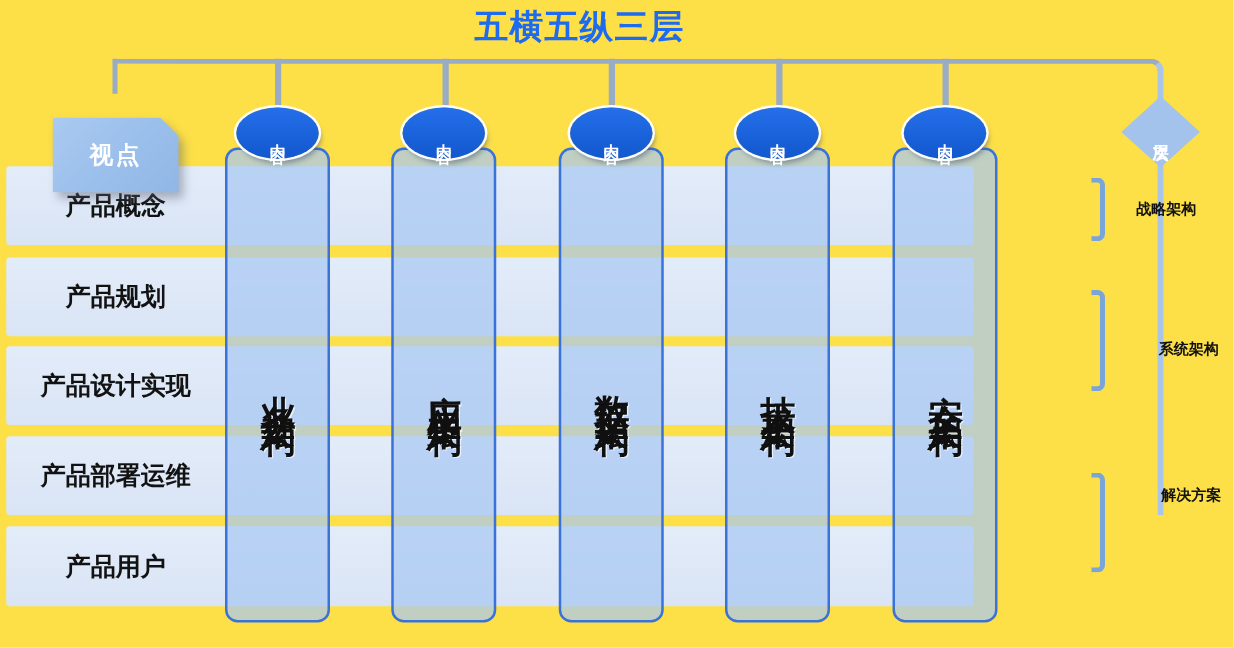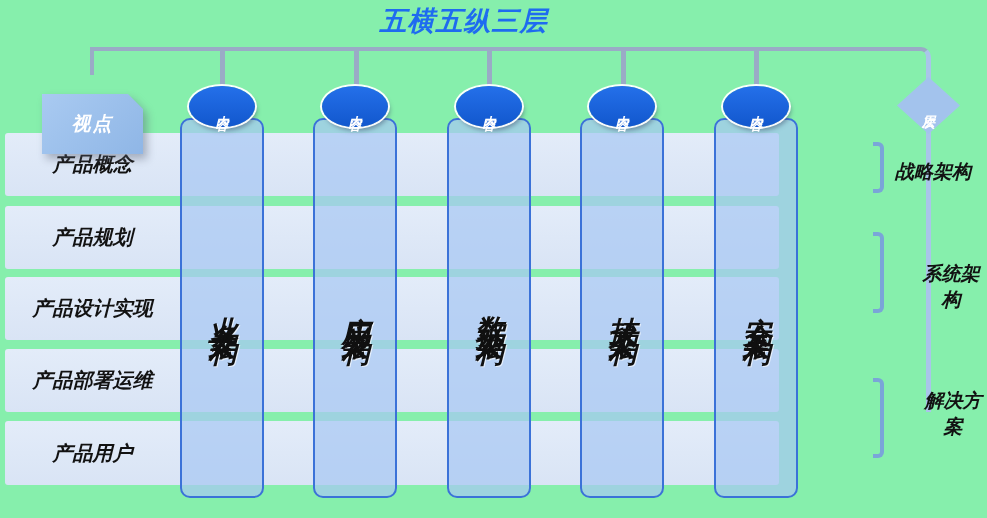--- a/index.html
+++ b/index.html
@@ -1,21 +1,20 @@
 <!DOCTYPE html>
 <html><head>
 <meta charset="utf-8">
 <style>
   * { margin:0; padding:0; box-sizing:border-box; }
   html,body { background:#ffffff; }
   body { font-family:"Liberation Sans","DejaVu Sans",sans-serif; }
   .canvas {
-    position:relative; width:987px; height:518px; background:#86efac;
+    position:relative; width:987px; height:518px; background:#fde047;
     overflow:hidden;
-    font-style:italic;
   }
   
   .title {
     position:absolute; left:0; right:60px; top:3px; text-align:center;
     font-size:27px; font-weight:800; color:#1e6bf0; letter-spacing:1px;
   }
   
   .connector-frame {
     position:absolute; left:90px; top:47px; width:841px; height:365px;
     border-top:4px solid #9aabc6; border-right:5px solid #a9c5e9;
@@ -91,21 +90,21 @@
   }
   
   .bracket {
     position:absolute; left:873px; width:11px;
     border:4px solid #7aa5d8; border-left:none;
     border-top-right-radius:6px; border-bottom-right-radius:6px;
     z-index:2;
   }
   .layer-label {
     position:absolute; left:884px; width:98px; text-align:center;
-    font-size:19px; font-weight:700; color:#121212; z-index:5;
+    font-size:12px; font-weight:700; color:#121212; z-index:5;
   }
 </style>
 </head>
 <body>
 
 <div class="canvas">
 
   <div class="title">五横五纵三层</div>
 
   <div class="connector-frame"></div>
@@ -173,16 +172,16 @@
 
   <div class="diamond">
     <span class="v-label">层次</span>
   </div>
 
   <div class="bracket" style="top:142px; height:51px;"></div>
   <div class="bracket" style="top:232px; height:81px;"></div>
   <div class="bracket" style="top:378px; height:80px;"></div>
 
   <div class="layer-label" style="top:159px;">战略架构</div>
-  <div class="layer-label" style="top:261px;padding-left:36px;">系统架构</div>
+  <div class="layer-label" style="top:271px;padding-left:36px;">系统架构</div>
   <div class="layer-label" style="top:388px;padding-left:40px;">解决方案</div>
 
 </div>
 
 </body></html>

